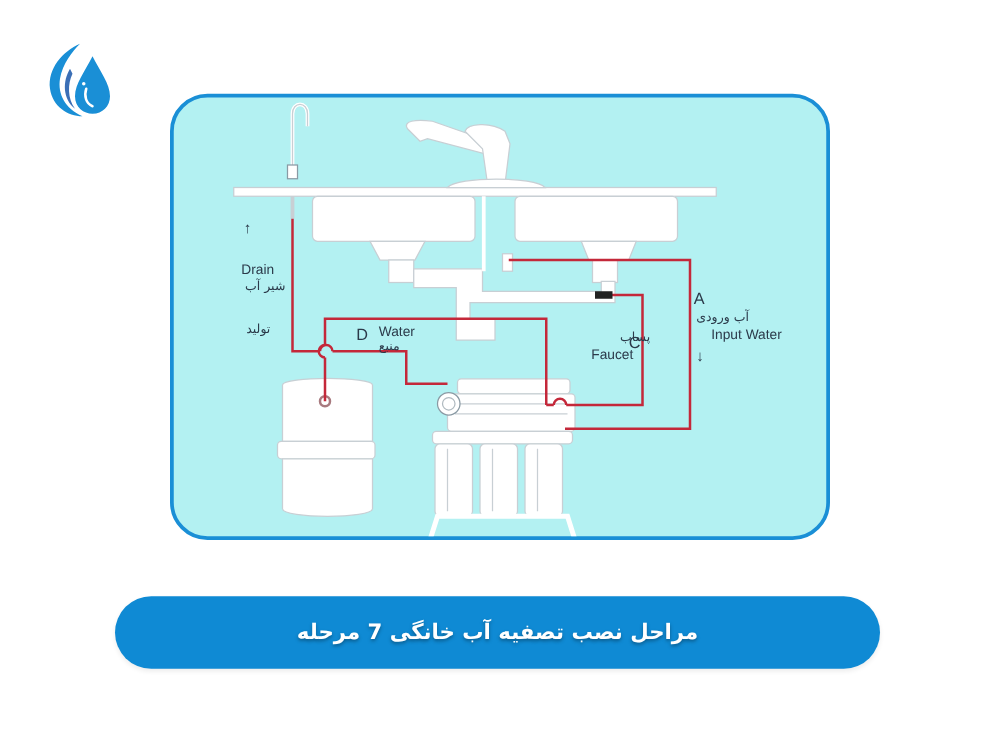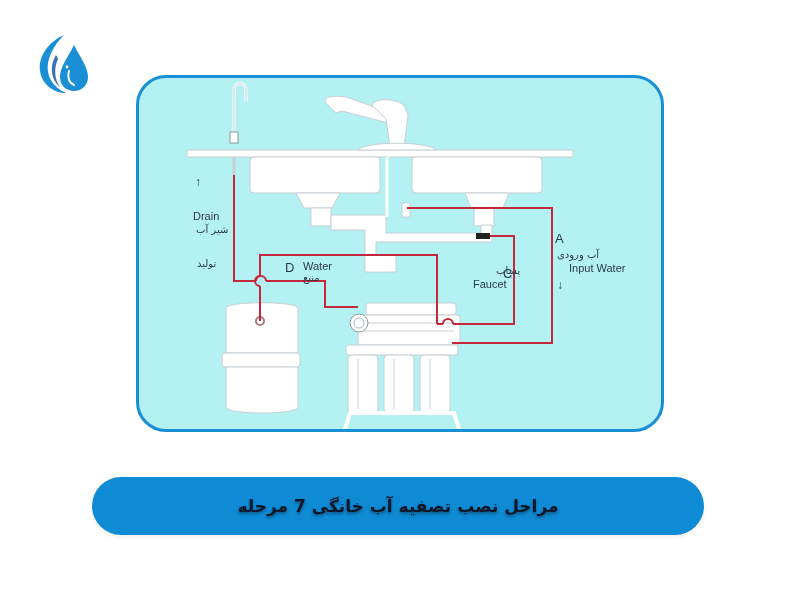--- a/index.html
+++ b/index.html
@@ -4,21 +4,21 @@
 <style>
   html, body { margin:0; padding:0; }
   body { width:800px; height:600px; background:#ffffff; position:relative; overflow:hidden; font-family:"Liberation Sans", sans-serif; }
   .logo { position:absolute; left:36px; top:33px; width:60px; height:62px; }
   .frame { position:absolute; left:136px; top:75px; width:528px; height:357px; border:3px solid #1a8fd6; border-radius:30px; background:#b3f1f2; box-sizing:border-box; overflow:hidden; }
   .frame svg { position:absolute; left:-3px; top:-3px; }
   .lbl { position:absolute; color:#2b3a4a; font-size:11px; line-height:12px; white-space:nowrap; }
   .lbl.big { font-size:13px; }
   .lbl.fa { font-family:"DejaVu Sans", sans-serif; font-size:10px; }
   .banner { position:absolute; left:92px; top:477px; width:612px; height:58px; border-radius:29px; background:#0f8ad4; display:flex; align-items:center; justify-content:center; box-shadow:0 2px 4px rgba(0,0,0,0.08); }
-  .banner-text { color:#0f172a; font-family:"DejaVu Sans", sans-serif; font-weight:bold; font-size:17px; direction:rtl; text-shadow:0 2px 3px rgba(0,0,0,0.35); }
+  .banner-text { color:#ffffff; font-family:"DejaVu Sans", sans-serif; font-weight:bold; font-size:17px; direction:rtl; text-shadow:0 2px 3px rgba(0,0,0,0.35); }
 </style>
 </head>
 <body>
 
 <div class="logo">
   <svg width="60" height="62" viewBox="0 0 60 62">
     <path d="M28 2 C14 8 2 22 4 38 C6 52 18 60 30 60 C16 54 10 42 12 30 C14 18 22 8 28 2 Z" fill="#1a8fd6"></path>
     <path d="M20 22 C14 32 14 46 24 54 C18 46 18 34 22 26 Z" fill="#3b6fb6"></path>
     <path d="M38 12 C32 24 24 34 24 44 C24 53 31 58 38 58 C46 58 52 52 52 44 C52 34 44 24 38 12 Z" fill="#1a8fd6"></path>
     <path d="M33 38 C31 44 33 50 38 52" stroke="#ffffff" stroke-width="2" fill="none" stroke-linecap="round"></path>

